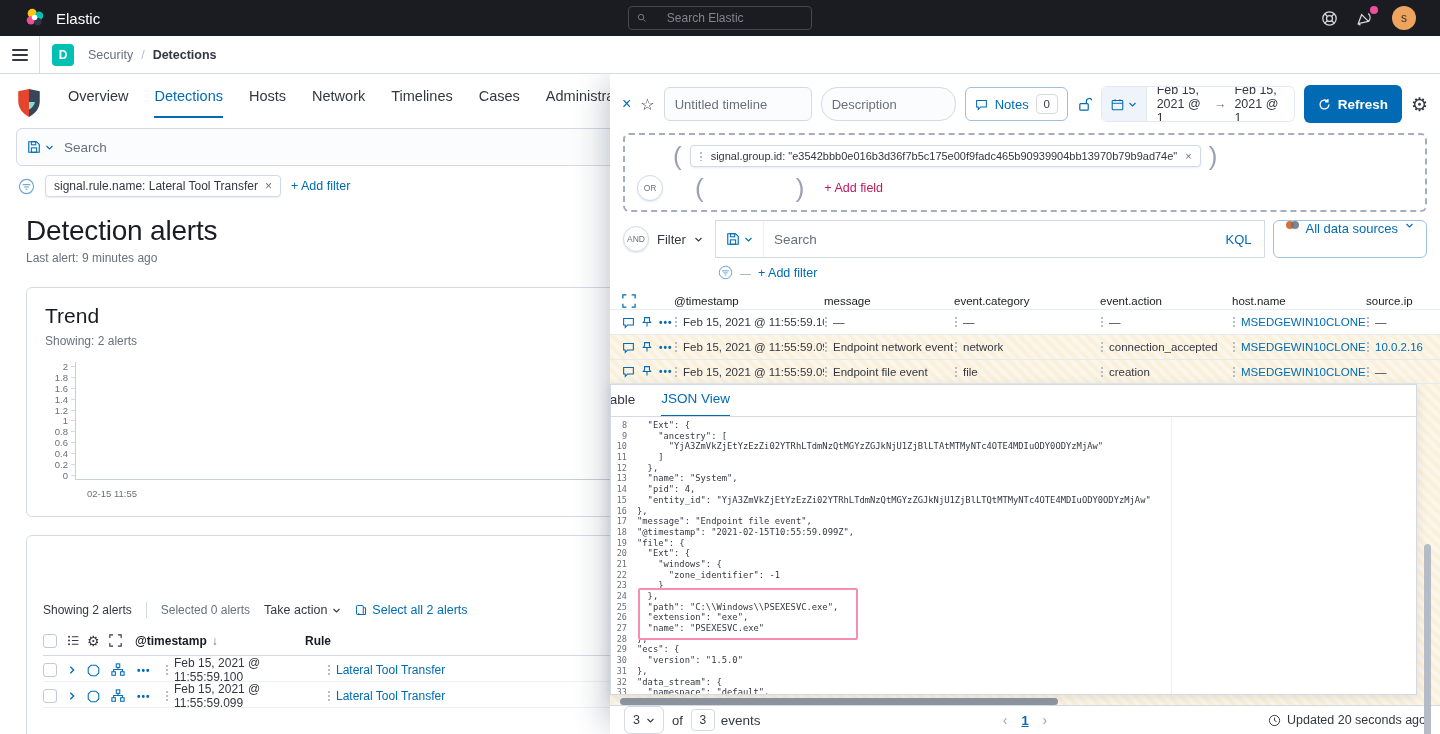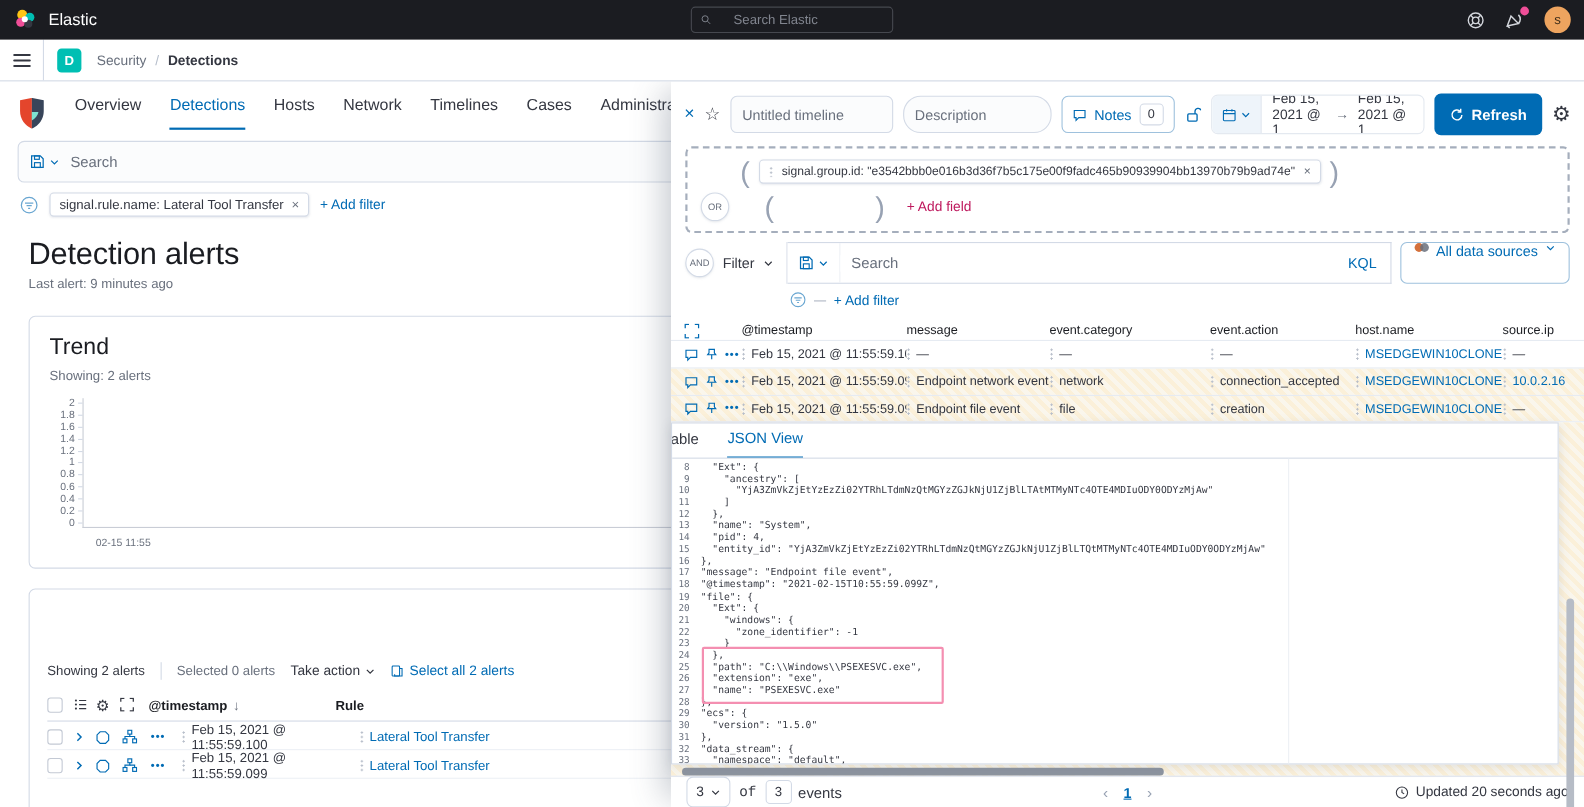--- a/index.html
+++ b/index.html
@@ -1,21 +1,21 @@
 <!DOCTYPE html>
 <html><head>
 <meta charset="utf-8">
 <style>
   * { margin:0; padding:0; box-sizing:border-box; }
   html,body { width:1440px; height:734px; overflow:hidden; }
   body { font-family:"Liberation Sans", sans-serif; background:#fff; color:#343741; }
   #app { position:relative; width:1440px; height:734px; overflow:hidden; }
 
   
-  .topbar { position:absolute; top:0; left:0; right:0; height:36px; background:#1b1c21; display:flex; align-items:center; padding:0 12px; z-index:50; }
+  .topbar { position:absolute; top:0; left:0; right:0; height:36px; background:#1b1c21; display:flex; align-items:center; padding:0 24px; z-index:50; }
   .brand { display:flex; align-items:center; gap:10px; }
   .brand-name { color:#fff; font-size:15px; font-weight:500; }
   .top-search { position:absolute; left:628px; width:184px; height:24px; background:transparent; border:1px solid #46484f; border-radius:4px; display:flex; align-items:center; padding:0 8px; gap:20px; }
   .top-search input { background:transparent; border:none; outline:none; color:#c8cad1; font-size:12px; width:100%; font-family:"Liberation Sans",sans-serif; }
   .top-search input::placeholder { color:#81858f; }
   .top-right { margin-left:auto; display:flex; align-items:center; gap:18px; }
   .avatar { width:24px; height:24px; border-radius:50%; background:#eea45f; color:#3d2c19; font-size:12px; display:flex; align-items:center; justify-content:center; }
   .news-dot { position:absolute; top:-3px; right:-4px; width:8px; height:8px; border-radius:50%; background:#f04e98; }
 
   
@@ -145,21 +145,21 @@
   .ct { font-size:8.8px; color:#343741; white-space:pre; }
   .indent-guide { position:absolute; left:560px; top:0; bottom:0; width:1px; background:#edf0f4; }
   .hl-box { position:absolute; left:27px; width:220px; border:2px solid #f48fb1; border-radius:2px; pointer-events:none; }
   .hscroll { height:7px; margin:3px 23px 0 2px; }
   .hscroll .thumb { width:56%; height:7px; margin-left:8px; background:#8d949f; border-radius:4px; }
   .vscroll { position:absolute; right:9px; top:160px; width:7px; height:420px; background:#b6bcc6; border-radius:4px; }
 
   
   .fly-foot { height:40px; border-top:1px solid #d3dae6; display:flex; align-items:center; padding:0 14px; background:#fff; }
   .pagesize { display:flex; align-items:center; gap:6px; height:28px; border:1px solid #d3dae6; border-radius:6px; padding:0 8px; font-size:12.5px; color:#343741; background:#fff; cursor:pointer; }
-  .oftext { font-size:13px; margin:0 8px;font-family:Liberation Mono, monospace; }
+  .oftext { font-size:13px; margin:0 8px; }
   .totalbox { width:24px; height:22px; border:1px solid #d3dae6; border-radius:4px; display:flex; align-items:center; justify-content:center; font-size:12px; margin-right:6px; }
   .pagination { position:absolute; left:50%; transform:translateX(-50%); display:flex; align-items:center; gap:14px; font-size:13px; }
   .pg-chev { color:#98a2b3; font-size:14px; }
   .pg-num { color:#006bb4; font-weight:600; text-decoration:underline; cursor:pointer; }
   .updated { margin-left:auto; display:flex; align-items:center; gap:6px; font-size:12.5px; color:#343741; }
 
   svg.ic { display:block; }
 </style>
 </head>
 <body>

